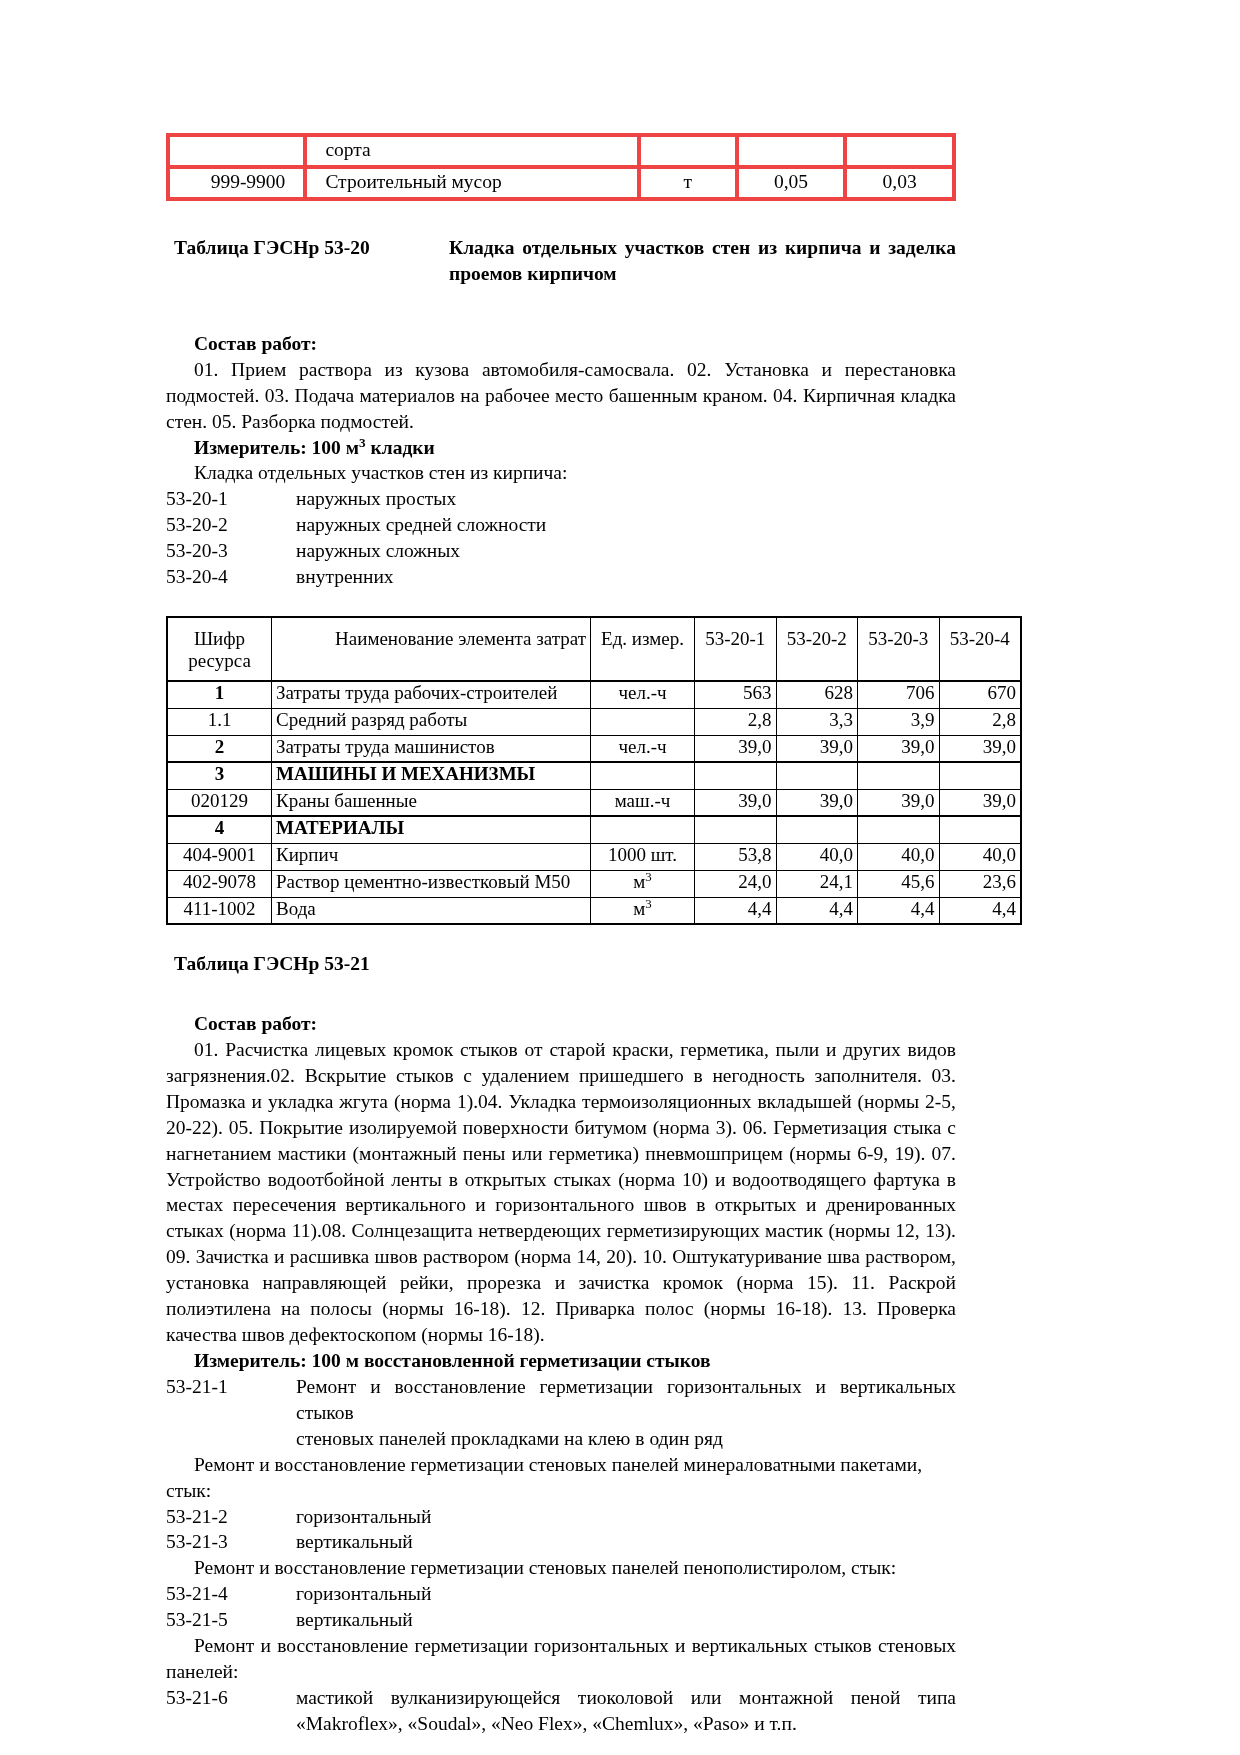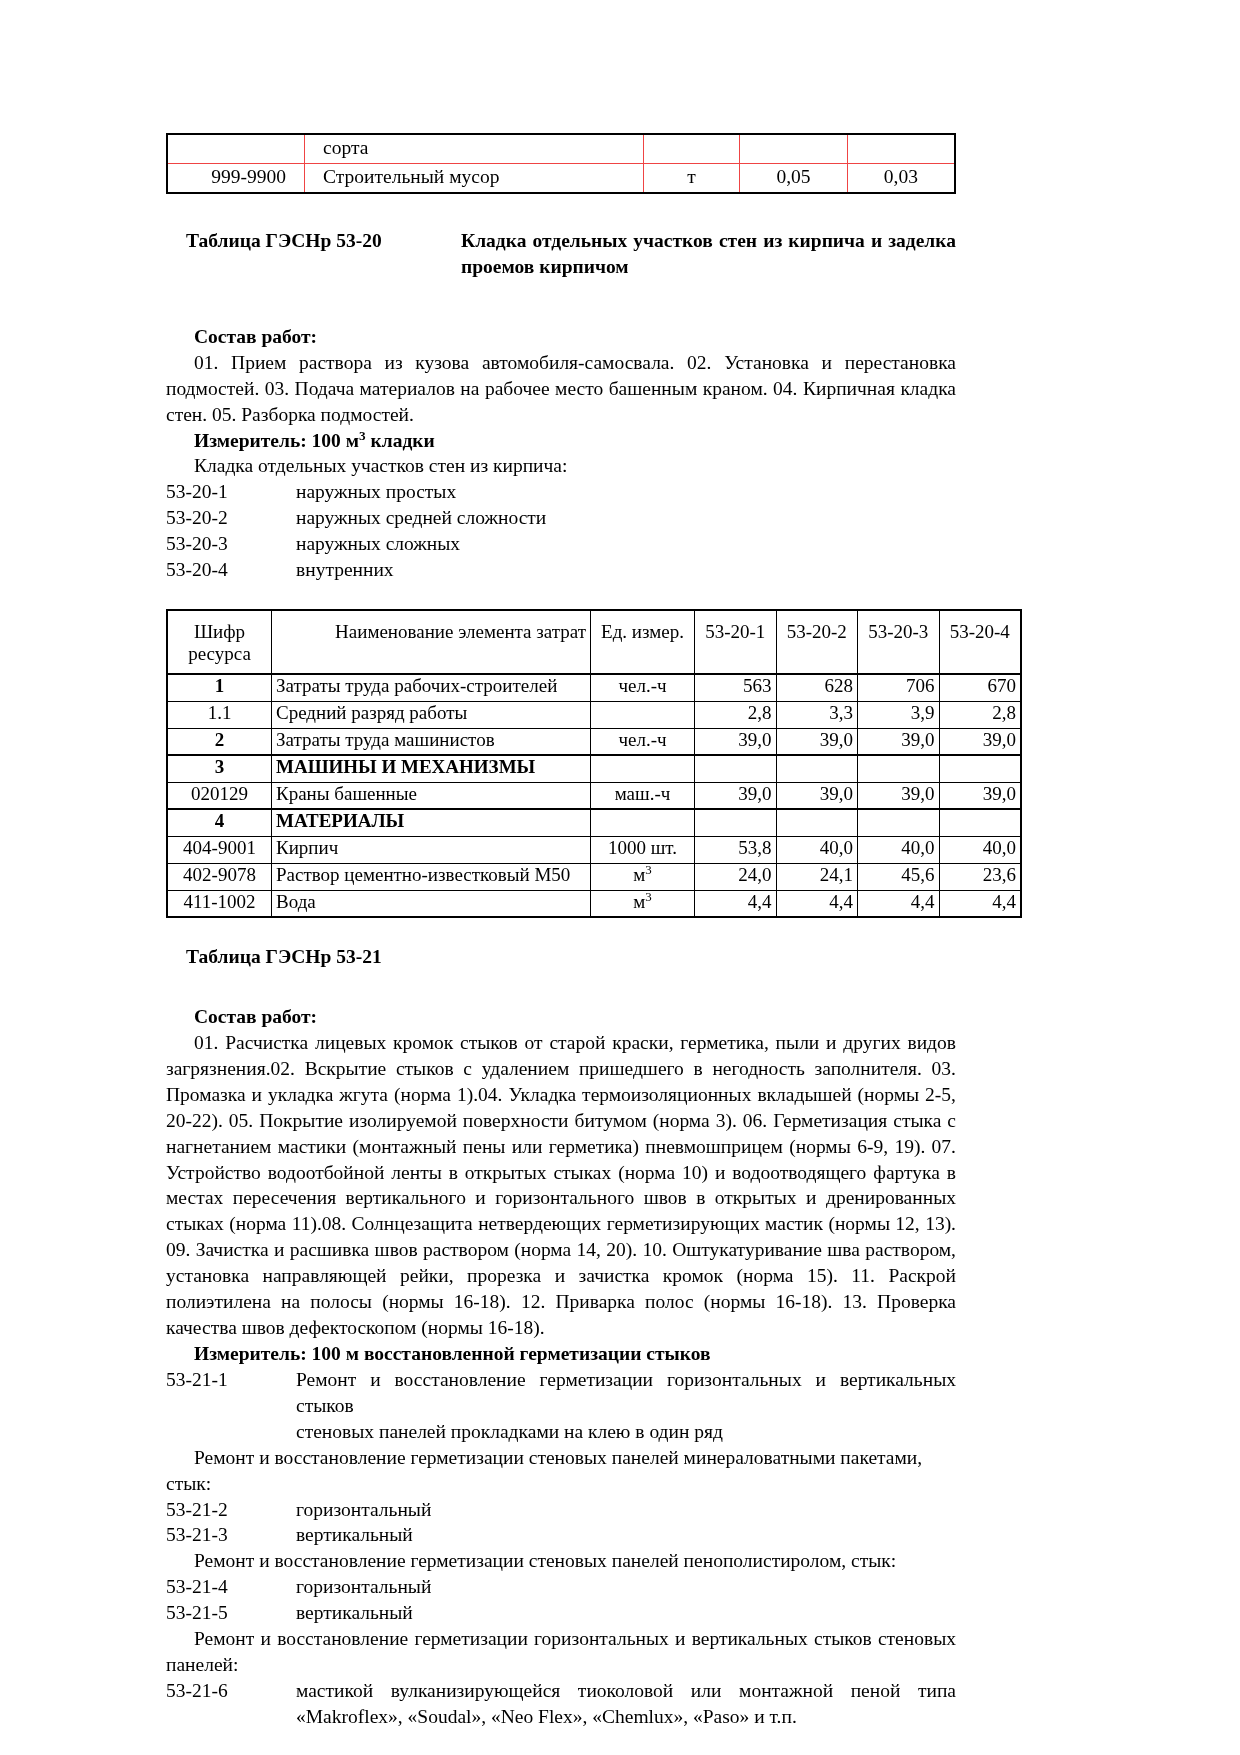--- a/index.html
+++ b/index.html
@@ -41,21 +41,21 @@
   .nojust { text-align: left; }
 
   
   table.doc {
     border-collapse: collapse;
     width: 100%;
     font-size: 19.5px;
     line-height: 1.2;
   }
   table.doc td, table.doc th {
-    border: 1px solid #ef4444;
+    border: 4px solid #ef4444;
     padding: 1px 18px;
     vertical-align: top;
     font-weight: normal;
   }
   .outer { border: 2px solid #000; }
 
   
   .frag-table { margin: 0; }
   .frag-table td { height: 26px; }
   .c-code { width: 130px; text-align: right; }
@@ -69,21 +69,20 @@
     display: flex;
     align-items: flex-start;
     font-weight: bold;
     font-size: 19.5px;
     line-height: 1.33;
   }
   .tbl-head .label {
     flex: 0 0 275px;
     padding-left: 8px;
     white-space: nowrap;
-    margin-left: 12px;
   }
   .tbl-head .title {
     flex: 1 1 auto;
     text-align: justify;
     text-justify: inter-word;
   }
   .tbl-head .title > span { display: block; }
   .tbl-head .title .j {
     text-align: justify;
     text-align-last: justify;

